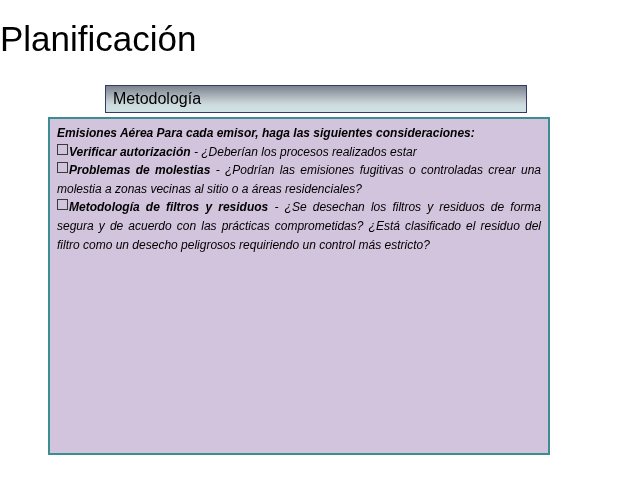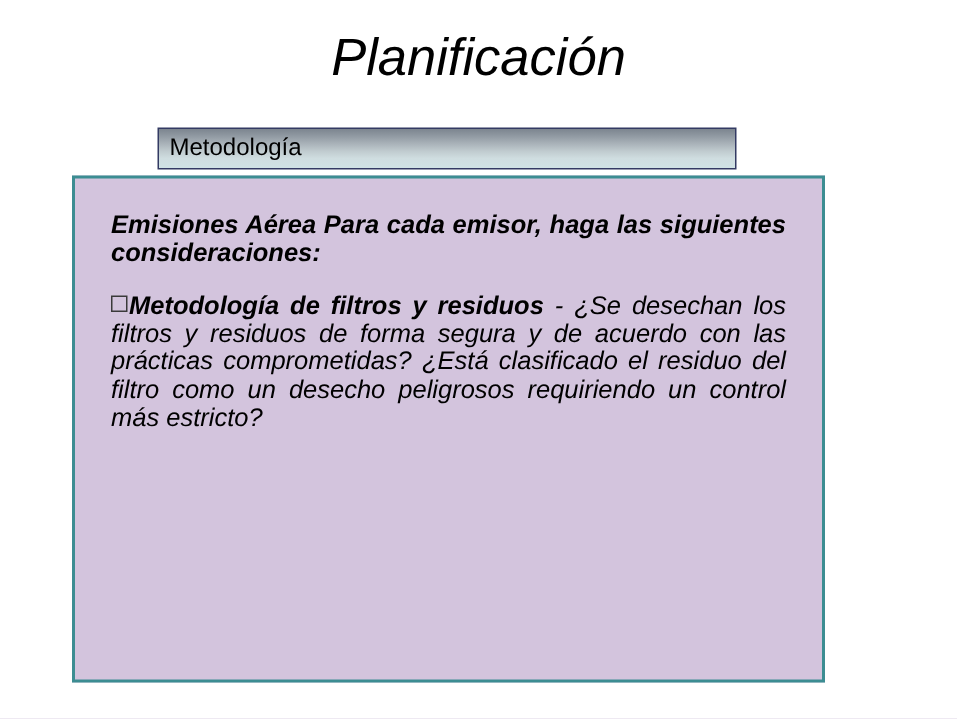--- a/index.html
+++ b/index.html
@@ -19,35 +19,33 @@
     height: 479px;
     background: #ffffff;
   }
 
   
   .slide-title {
     position: absolute;
     left: 0;
     top: 18px;
     width: 638px;
-    text-align: center;
     font-size: 35px;
     font-weight: 400;
     line-height: 42px;
     color: #000000;
     letter-spacing: 0px;
-    font-style: italic;
   }
 
   
   .subtitle-bar {
     position: absolute;
     left: 105px;
     top: 85px;
-    width: 386px;
+    width: 422px;
     height: 28px;
     box-sizing: border-box;
     border: 1px solid #333a63;
     background: linear-gradient(to bottom,
         #7c858f 0%,
         #8e97a0 16%,
         #a7b0b7 36%,
         #bfcace 56%,
         #cfdde0 75%,
         #cfe2e4 100%);
@@ -71,22 +69,22 @@
     width: 502px;
     height: 338px;
     box-sizing: border-box;
     background: #d3c4dd;
     border: 2px solid #3c8d92;
     padding: 5px 7px 3px 7px;
     overflow: hidden;
   }
 
   .para {
-    margin: 17px;
-    font-size: 17px;
+    margin: 0;
+    font-size: 12px;
     line-height: 18.6px;
     color: #000000;
     text-align: justify;
     font-style: italic;
     font-weight: 400;
     text-justify: inter-word;
   }
   .para.lead {
     font-weight: bold;
   }
@@ -115,21 +113,27 @@
   <div class="slide-title">Planificación</div>
 
   <div class="subtitle-bar">
     <span class="subtitle-text">Metodología</span>
   </div>
 
   <div class="content-box">
 
     <p class="para lead">Emisiones Aérea Para cada emisor, haga las siguientes consideraciones:</p>
 
+    <p class="para">
+      <span class="bullet-box"></span><span class="term">Verificar autorización</span><span> - </span><span>¿Deberían los procesos realizados estar</span>
+    </p>
 
+    <p class="para">
+      <span class="bullet-box"></span><span class="term">Problemas de molestias</span><span> - </span><span>¿Podrían las emisiones fugitivas o controladas crear una molestia a zonas vecinas al sitio o a áreas residenciales?</span>
+    </p>
 
 
     <p class="para">
       <span class="bullet-box"></span><span class="term">Metodología de filtros y residuos</span><span> - </span><span>¿Se desechan los filtros y residuos de forma segura y de acuerdo con las prácticas comprometidas? ¿Está clasificado el residuo del filtro como un desecho peligrosos requiriendo un control más estricto?</span>
     </p>
 
   </div>
 </div>
 
 </body></html>

